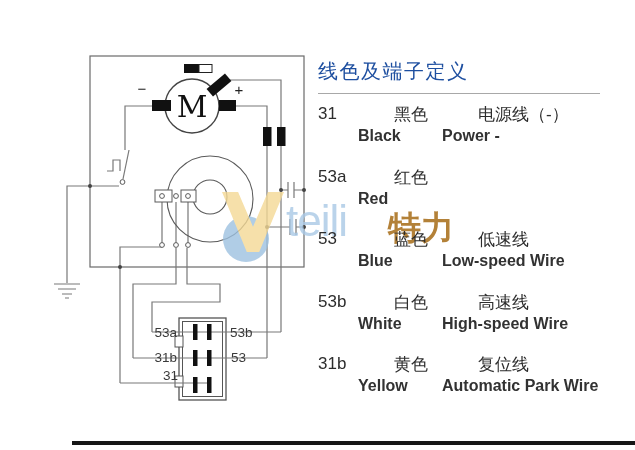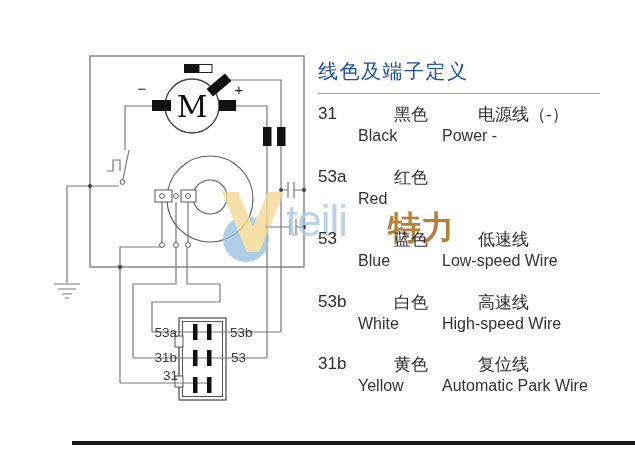--- a/index.html
+++ b/index.html
@@ -9,21 +9,21 @@
   .motor-m{font-family:"DejaVu Serif",serif;}
 
   
   .panel{position:absolute;left:318px;top:58px;width:302px;z-index:3;}
   .panel-title{font-size:20px;font-weight:normal;color:#1e4fa0;letter-spacing:1.5px;}
   .panel-rule{border:none;border-top:1px solid #a8a8a8;margin:8px 0 0 0;width:282px;}
   .rows{margin-top:10px;}
   .row{display:grid;grid-template-columns:40px 84px 1fr;margin-bottom:20px;}
   .term{font-size:17px;}
   .cn{font-size:17px;line-height:1.3;margin-left:36px;}
-  .en{font-size:16px;line-height:1.28;color:#323232;}
+  .en{font-size:16px;line-height:1.28;color:#323232;font-weight:bold;}
 
   
   .watermark{position:absolute;left:220px;top:188px;width:235px;height:84px;z-index:2;
              opacity:.8;pointer-events:none;}
   .wm-circle{position:absolute;left:3px;top:28px;width:46px;height:46px;border-radius:50%;
              background:#9dc1e0;}
   .wm-v{position:absolute;left:2px;top:4px;width:62px;height:60px;background:#f4d996;
         clip-path:polygon(0% 0%,26% 0%,50% 58%,74% 0%,100% 0%,60% 100%,40% 100%);}
   .wm-text{position:absolute;left:66px;top:8px;font-size:44px;font-weight:normal;
            color:#a9c9e6;letter-spacing:-1px;text-align:right;}

